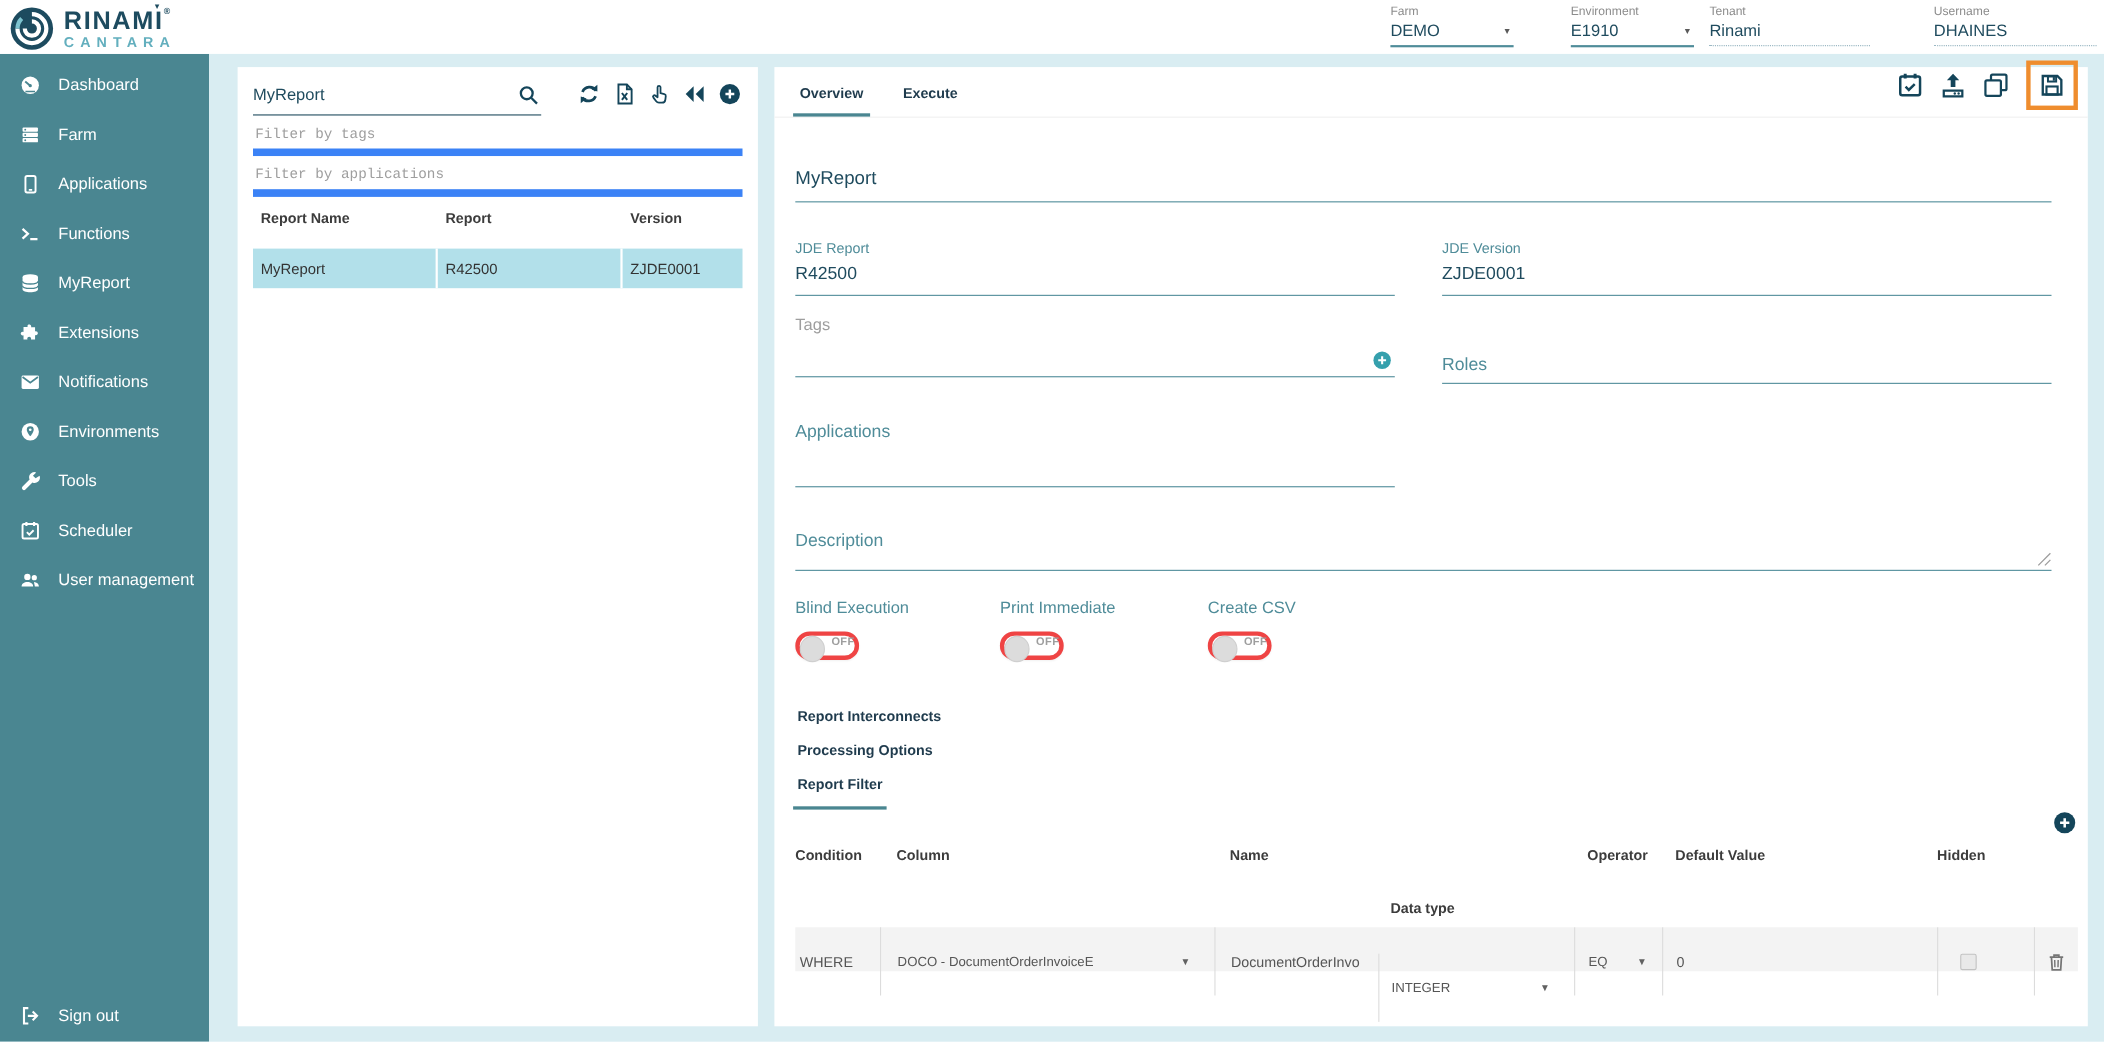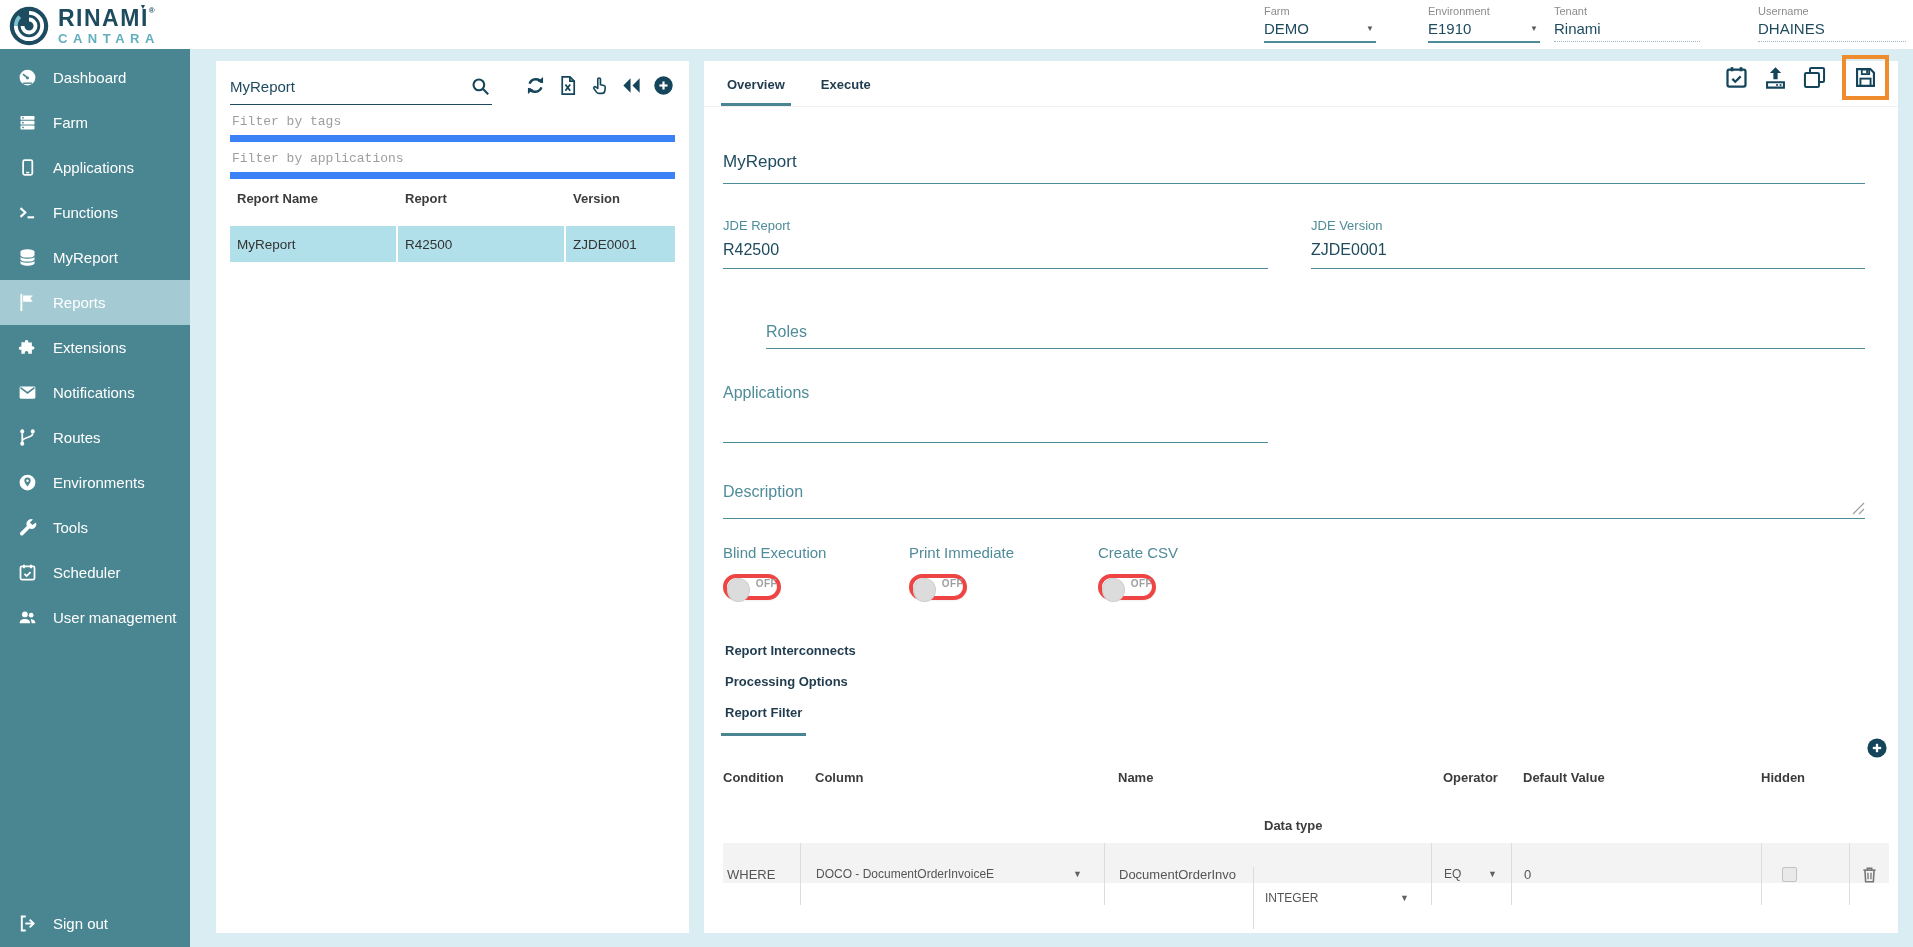--- a/index.html
+++ b/index.html
@@ -212,52 +212,36 @@
     <div class="nav-item">
       <svg class="nav-ic" viewBox="0 0 24 24">
         <ellipse cx="12" cy="5.5" rx="8" ry="2.8" fill="#fff"></ellipse>
         <path d="M4 5.5v13c0 1.55 3.58 2.8 8 2.8s8-1.25 8-2.8v-13z" fill="#fff"></path>
         <path d="M4 10c0 1.55 3.58 2.8 8 2.8s8-1.25 8-2.8" stroke="#4a8691" stroke-width="1.4" fill="none"></path>
         <path d="M4 14.5c0 1.55 3.58 2.8 8 2.8s8-1.25 8-2.8" stroke="#4a8691" stroke-width="1.4" fill="none"></path>
       </svg>
       <span class="nav-label">MyReport</span>
     </div>
 
-    <div class="nav-item active">
-      <svg class="nav-ic" viewBox="0 0 24 24">
-        <path d="M5 3.2v17.6" stroke="#fff" stroke-width="2.2" stroke-linecap="round"></path>
-        <path d="M7 4h11l-2.8 3.5L18 11H7z" fill="#fff"></path>
-      </svg>
-      <span class="nav-label">Reports</span>
-    </div>
 
     <div class="nav-item">
       <svg class="nav-ic" viewBox="0 0 24 24">
         <path fill="#fff" d="M11 3.5c1.1 0 2 .9 2 2 0 .3-.1.6-.2.9H17v4.3c.3-.1.6-.2.9-.2 1.1 0 2 .9 2 2s-.9 2-2 2c-.3 0-.6-.1-.9-.2V19h-4.3c.1-.3.2-.6.2-.9 0-1.1-.9-2-2-2s-2 .9-2 2c0 .3.1.6.2.9H5v-4.3c-.3.1-.6.2-.9.2-1.1 0-2-.9-2-2s.9-2 2-2c.3 0 .6.1.9.2V6h4.3c-.1-.3-.2-.6-.2-.9 0-1.1.9-2 2-2z"></path>
       </svg>
       <span class="nav-label">Extensions</span>
     </div>
 
     <div class="nav-item">
       <svg class="nav-ic" viewBox="0 0 24 24">
         <rect x="3" y="5" width="18" height="14" rx="1.5" fill="#fff"></rect>
         <path d="M4 6.5l8 6 8-6" stroke="#4a8691" stroke-width="1.8" fill="none"></path>
       </svg>
       <span class="nav-label">Notifications</span>
     </div>
 
-    <div class="nav-item">
-      <svg class="nav-ic" viewBox="0 0 24 24">
-        <circle cx="6" cy="5" r="2.3" fill="#fff"></circle>
-          <circle cx="18" cy="5" r="2.3" fill="#fff"></circle>
-          <circle cx="6" cy="19" r="2.3" fill="#fff"></circle>
-        <path d="M6 7v10M18 7.5c0 5.5-12 3.5-12 9" stroke="#fff" stroke-width="2" fill="none"></path>
-      </svg>
-      <span class="nav-label">Routes</span>
-    </div>
 
     <div class="nav-item">
       <svg class="nav-ic" viewBox="0 0 24 24">
         <circle cx="12" cy="12" r="9" fill="#fff"></circle>
         <path d="M12 6.2a3.6 3.6 0 013.6 3.6c0 2.7-3.6 6.8-3.6 6.8S8.4 12.5 8.4 9.8A3.6 3.6 0 0112 6.2z" fill="#4a8691"></path>
         <circle cx="12" cy="9.9" r="1.4" fill="#fff"></circle>
       </svg>
       <span class="nav-label">Environments</span>
     </div>
 
@@ -392,20 +376,30 @@
         <div class="fvalue fld-underline">R42500</div>
       </div>
       <div class="gspace"></div>
       <div class="gcol2">
         <div class="flabel">JDE Version</div>
         <div class="fvalue fld-underline">ZJDE0001</div>
       </div>
     </div>
 
     <div class="grid2 row-tags">
+      <div class="gcol1">
+        <div class="tags-field fld-underline">
+          <span class="tags-ph">Tags</span>
+          <svg class="tags-add" viewBox="0 0 24 24">
+            <circle cx="12" cy="12" r="10" fill="#35a0ad"></circle>
+            <line x1="12" y1="7.5" x2="12" y2="16.5" stroke="#fff" stroke-width="2.4"></line>
+            <line x1="7.5" y1="12" x2="16.5" y2="12" stroke="#fff" stroke-width="2.4"></line>
+          </svg>
+        </div>
+      </div>
       <div class="gspace"></div>
       <div class="gcol2">
         <div class="roles-field fld-underline">
           <span class="sect-label">Roles</span>
         </div>
       </div>
     </div>
 
     <div class="apps-field fld-underline">
       <span class="sect-label">Applications</span>

